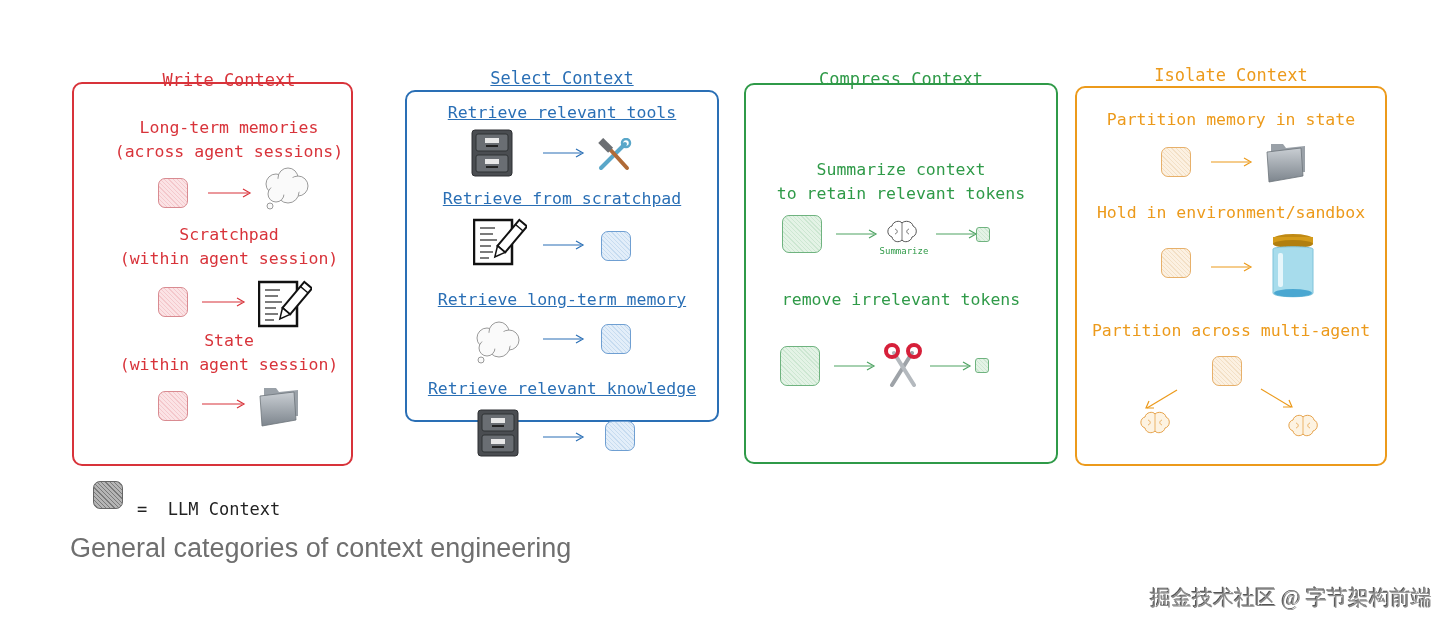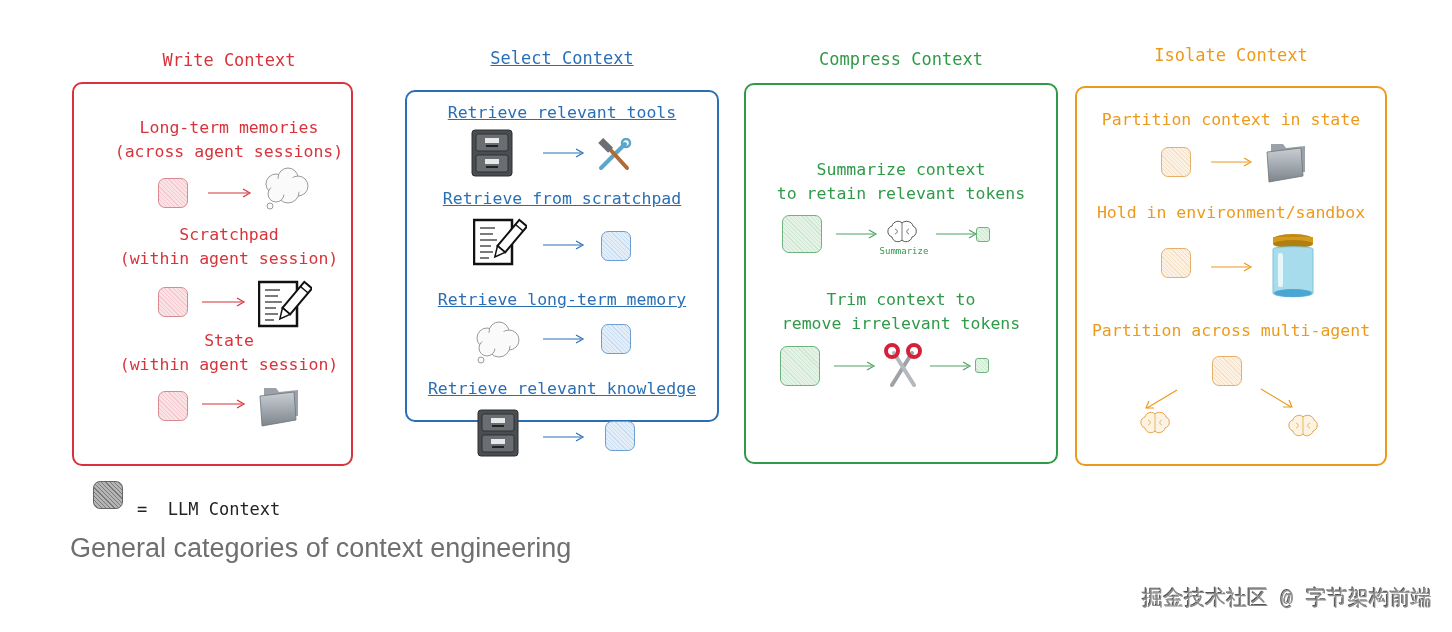--- a/index.html
+++ b/index.html
@@ -1,35 +1,35 @@
 <!DOCTYPE html>
 <html><head>
 <meta charset="utf-8">
 <style>
   html, body { margin: 0; padding: 0; background: #ffffff; }
   body { width: 1452px; height: 632px; position: relative; overflow: hidden; font-family: "DejaVu Sans Mono", monospace; }
   .abs { position: absolute; }
-  .col-title { position: absolute; font-size: 17px; text-align: center; white-space: nowrap; }
+  .col-title { position: absolute; font-size: 17px; text-align: center; white-space: nowrap; margin-top: 20px; }
   .panel { position: absolute; border: 2px solid; border-radius: 10px; box-sizing: border-box; }
   .lbl { position: absolute; font-size: 16.5px; text-align: center; white-space: nowrap; line-height: 24px; }
   .ctx { position: absolute; border: 1.5px solid; border-radius: 7px; box-sizing: border-box; }
   .arrow { position: absolute; height: 10px; }
   .arrow svg { display: block; }
   .icon { position: absolute; }
   .red { color: #d8333a; }
   .blue { color: #2a6fb5; text-decoration: underline; }
   .green { color: #2f9a48; }
   .orange { color: #ec9a1b; }
   .hatch-red { background: repeating-linear-gradient(45deg, #fbe3e5 0 2px, #f4c8cc 2px 3px); border-color: #d98b91; }
   .hatch-blue { background: repeating-linear-gradient(45deg, #e3eef9 0 2px, #c7dcf0 2px 3px); border-color: #6f9fd2; }
   .hatch-green { background: repeating-linear-gradient(45deg, #e4f3e6 0 2px, #cde7d2 2px 3px); border-color: #6fb37f; }
   .hatch-orange { background: repeating-linear-gradient(45deg, #fcf1e2 0 2px, #f3e0c6 2px 3px); border-color: #e7b06a; }
   .hatch-gray { background: repeating-linear-gradient(45deg, #b5b5b5 0 2px, #7a7a7a 2px 3px); border-color: #666; }
   .caption { position: absolute; left: 70px; top: 533px; font-family: "Liberation Sans", sans-serif; font-size: 27px; color: #6f6f6f; }
-  .watermark { position: absolute; right: 20px; top: 584px; font-family: Liberation Mono, monospace; font-size: 21px; color: #8a8a8a; text-shadow: 1px 1px 0 #fff, -1px -1px 0 #555; }
+  .watermark { position: absolute; right: 20px; top: 584px; font-family: Liberation Serif, serif; font-size: 21px; color: #8a8a8a; text-shadow: 1px 1px 0 #fff, -1px -1px 0 #555; }
   .legend-text { position: absolute; left: 137px; top: 483px; font-size: 17px; color: #222; white-space: nowrap; margin-top: 16px; }
 </style>
 </head>
 <body>
 
 <div class="col-title red" style="left:72px;width:314px;top:50px;">Write Context</div>
 <div class="panel" style="left:72px;top:82px;width:281px;height:384px;border-color:#d8333a;">
   <div class="lbl red" style="left:0;width:310px;top:32px;">
     <div>Long-term memories</div>
     <div>(across agent sessions)</div>
@@ -231,21 +231,20 @@
   <div class="abs green" style="left:126px;top:161px;width:64px;text-align:center;font-size:9px;">Summarize</div>
   <div class="arrow" style="left:190px;top:144px;">
     <svg width="42" height="10">
         <line x1="0" y1="5" x2="38" y2="5" stroke="#4fa463" stroke-width="1.2"></line>
         <path d="M33 1 L40 5 L33 9" fill="none" stroke="#4fa463" stroke-width="1.2"></path>
       </svg>
   </div>
   <div class="ctx hatch-green" style="left:230px;top:142px;width:14px;height:15px;border-radius:3px;"></div>
 
   <div class="lbl green" style="left:0;width:310px;top:203px;">
-    <div>Trim context to</div>
     <div>remove irrelevant tokens</div>
   </div>
   <div class="ctx hatch-green" style="left:34px;top:261px;width:40px;height:40px;"></div>
   <div class="arrow" style="left:88px;top:276px;">
     <svg width="42" height="10">
         <line x1="0" y1="5" x2="38" y2="5" stroke="#4fa463" stroke-width="1.2"></line>
         <path d="M33 1 L40 5 L33 9" fill="none" stroke="#4fa463" stroke-width="1.2"></path>
       </svg>
   </div>
   <div class="icon" style="left:136px;top:258px;">
@@ -260,21 +259,21 @@
     <svg width="42" height="10">
         <line x1="0" y1="5" x2="38" y2="5" stroke="#4fa463" stroke-width="1.2"></line>
         <path d="M33 1 L40 5 L33 9" fill="none" stroke="#4fa463" stroke-width="1.2"></path>
       </svg>
   </div>
   <div class="ctx hatch-green" style="left:229px;top:273px;width:14px;height:15px;border-radius:3px;"></div>
 </div>
 
 <div class="col-title orange" style="left:1075px;width:312px;top:45px;">Isolate Context</div>
 <div class="panel" style="left:1075px;top:86px;width:312px;height:380px;border-color:#ec9a1b;">
-  <div class="lbl orange" style="left:0;width:308px;top:20px;">Partition context in state</div>
+  <div class="lbl orange" style="left:0;width:308px;top:20px;">Partition memory in state</div>
   <div class="ctx hatch-orange" style="left:84px;top:59px;width:30px;height:30px;"></div>
   <div class="arrow" style="left:134px;top:69px;">
     <svg width="42" height="10">
         <line x1="0" y1="5" x2="38" y2="5" stroke="#ec9a1b" stroke-width="1.2"></line>
         <path d="M33 1 L40 5 L33 9" fill="none" stroke="#ec9a1b" stroke-width="1.2"></path>
       </svg>
   </div>
   <div class="icon" style="left:186px;top:50px;">
     <svg width="46" height="46">
         <defs>

